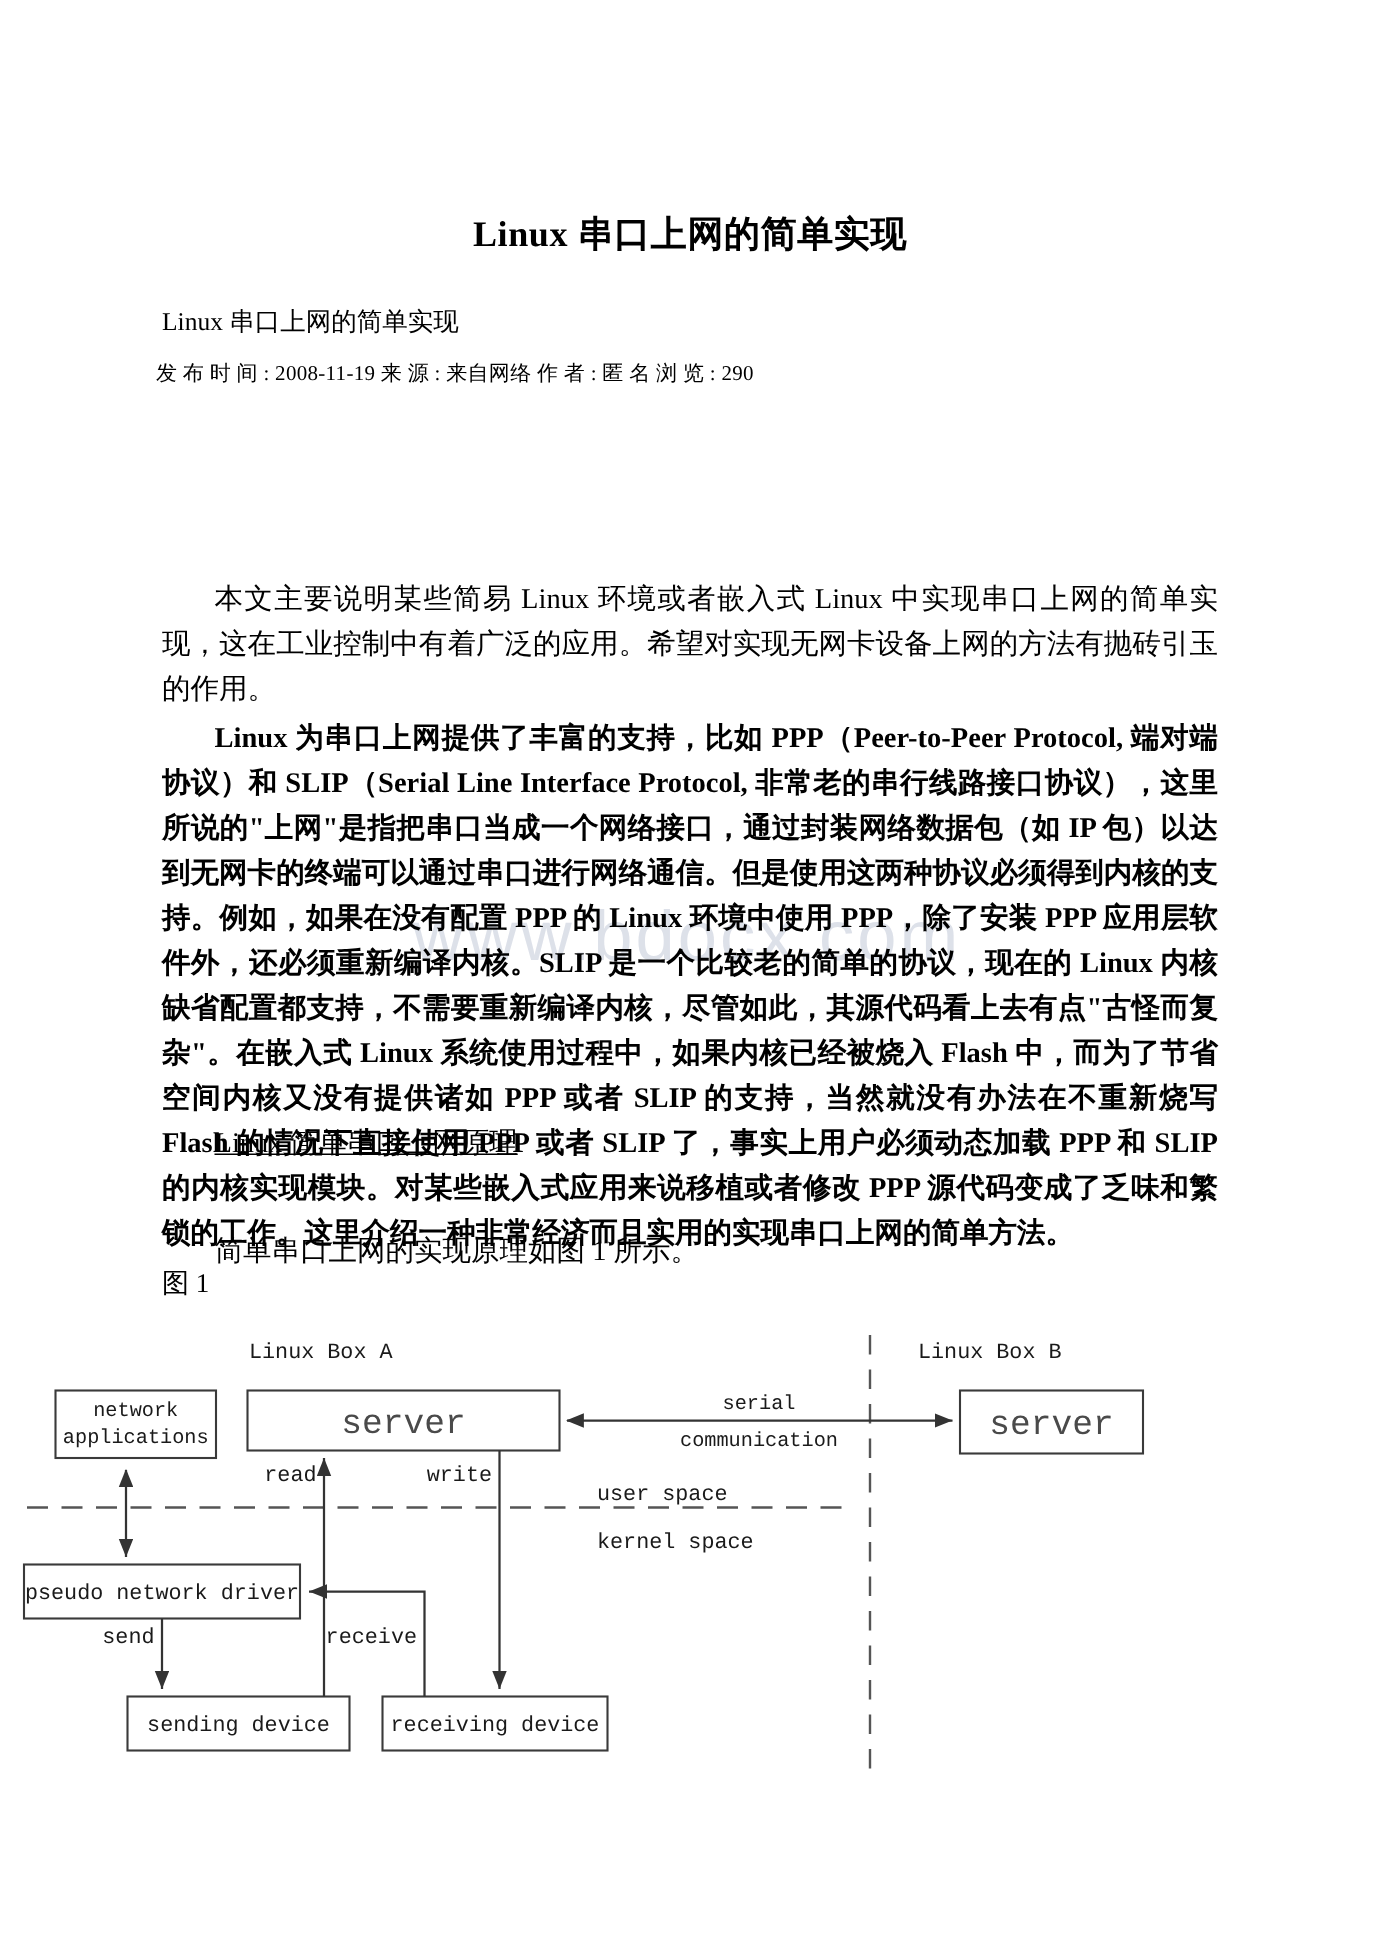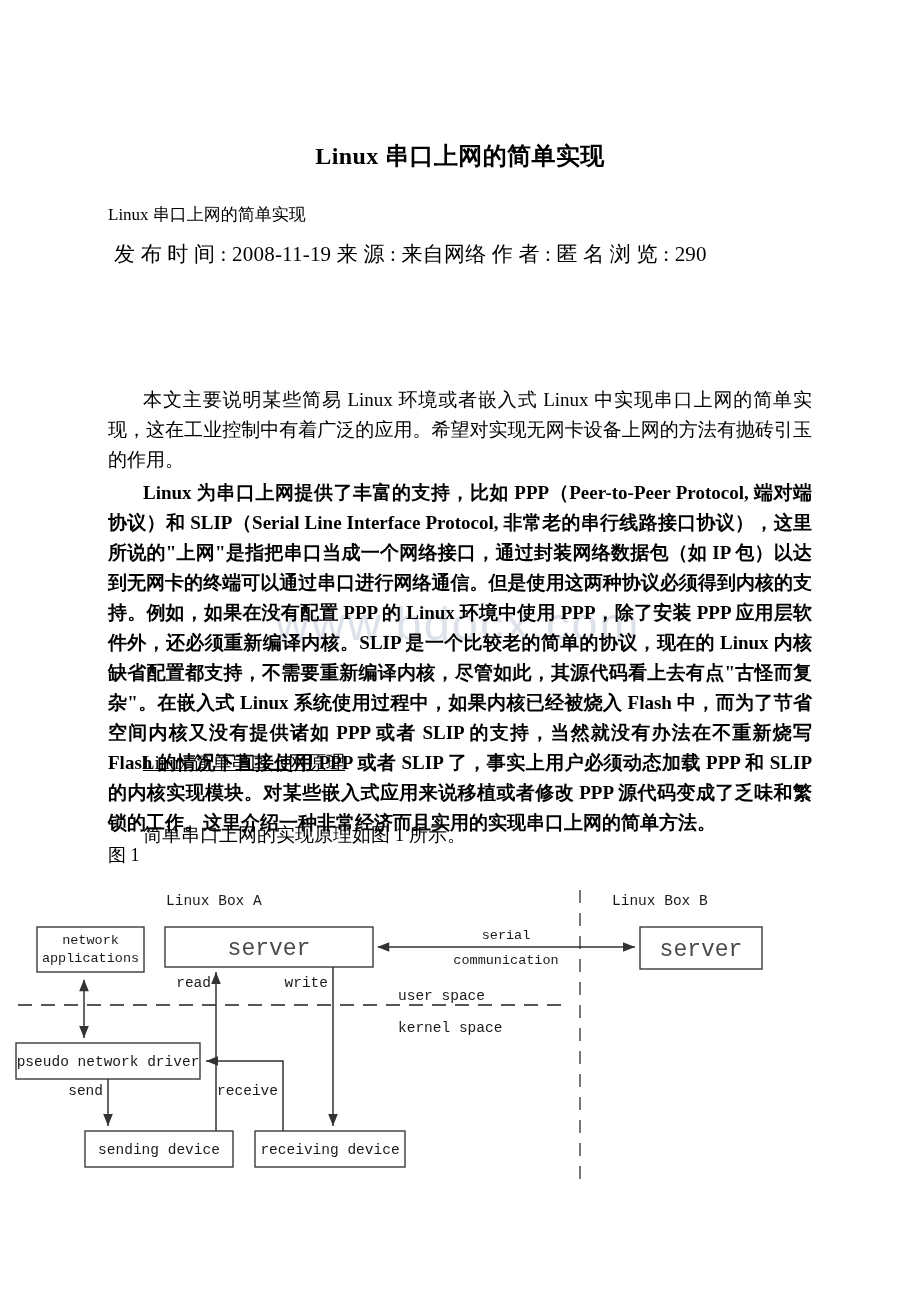--- a/index.html
+++ b/index.html
@@ -61,23 +61,23 @@
 
   .subtitle {
     position: absolute;
     left: 108px;
     top: 203px;
     font-size: 17px;
   }
 
   .meta {
     position: absolute;
-    left: 114px;
+    left: 104px;
     top: 240px;
-    font-size: 21px;
+    font-size: 14px;
     letter-spacing: .2px;
   }
 
   .para {
     position: absolute;
     left: 108px;
     width: 704px;
     font-size: 19px;
     line-height: 30px;
     text-align: justify;

